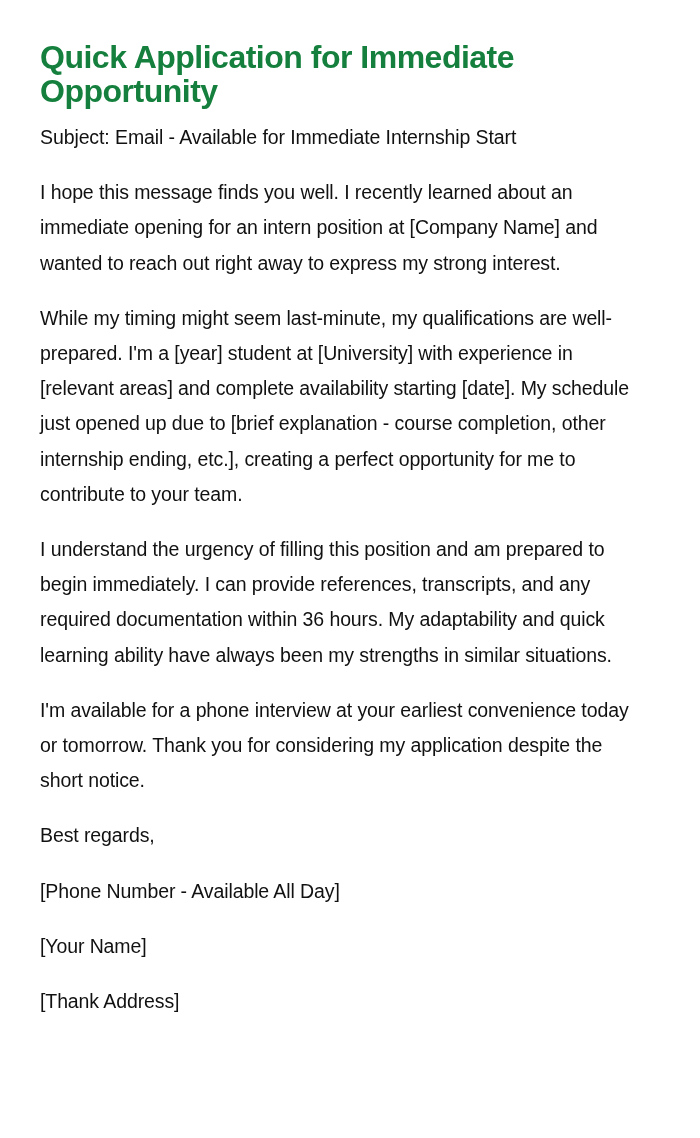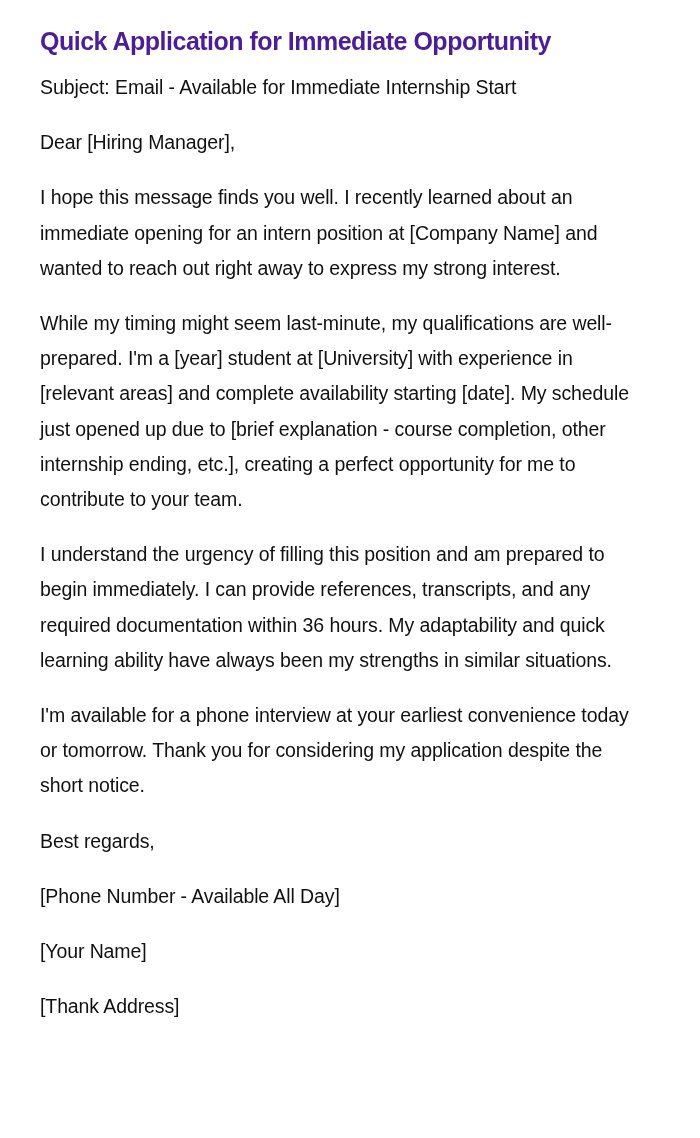--- a/index.html
+++ b/index.html
@@ -14,40 +14,39 @@
       color: #111111;
       font-family: "Liberation Sans", sans-serif;
     }
     .page {
       padding: 24px 40px 0 40px;
       width: 610px;
     }
     .title {
       font-family: "Liberation Sans", sans-serif;
       font-weight: bold;
-      font-size: 25px;
+      font-size: 32px;
       line-height: 34px;
-      margin: 0 0 12px 0;
+      margin: 16px 0 12px 0;
       letter-spacing: -0.5px;
-      color: #4c1d95;
+      color: #15803d;
     }
     .para {
       font-size: 19.5px;
       line-height: 35.2px;
       margin: 0 0 20px 0;
       letter-spacing: -0.1px;
     }
   </style>
 </head>
 <body>
 
 <div class="page">
   <h1 class="title">Quick Application for Immediate Opportunity</h1>
   <p class="para">Subject: Email - Available for Immediate Internship Start</p>
-  <p class="para">Dear [Hiring Manager],</p>
   <p class="para">I hope this message finds you well. I recently learned about an immediate opening for an intern position at [Company Name] and wanted to reach out right away to express my strong interest.</p>
   <p class="para">While my timing might seem last-minute, my qualifications are well-prepared. I'm a [year] student at [University] with experience in [relevant areas] and complete availability starting [date]. My schedule just opened up due to [brief explanation - course completion, other internship ending, etc.], creating a perfect opportunity for me to contribute to your team.</p>
   <p class="para">I understand the urgency of filling this position and am prepared to begin immediately. I can provide references, transcripts, and any required documentation within 36 hours. My adaptability and quick learning ability have always been my strengths in similar situations.</p>
   <p class="para">I'm available for a phone interview at your earliest convenience today or tomorrow. Thank you for considering my application despite the short notice.</p>
   <p class="para">Best regards,</p>
   <p class="para">[Phone Number - Available All Day]</p>
   <p class="para">[Your Name]</p>
   <p class="para">[Thank Address]</p>
 </div>
 

